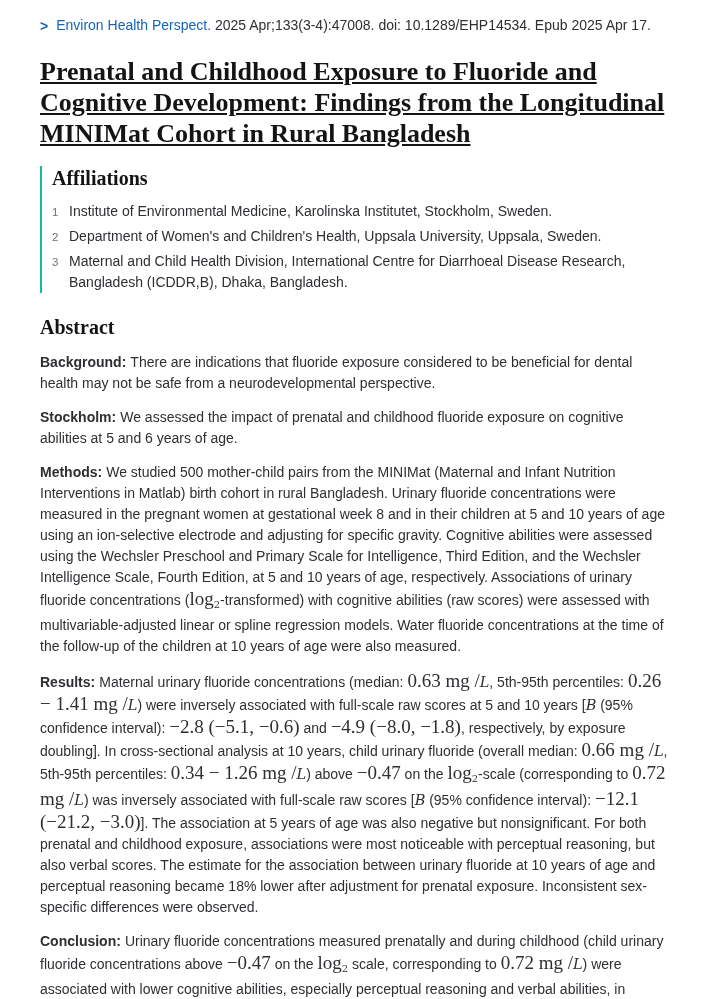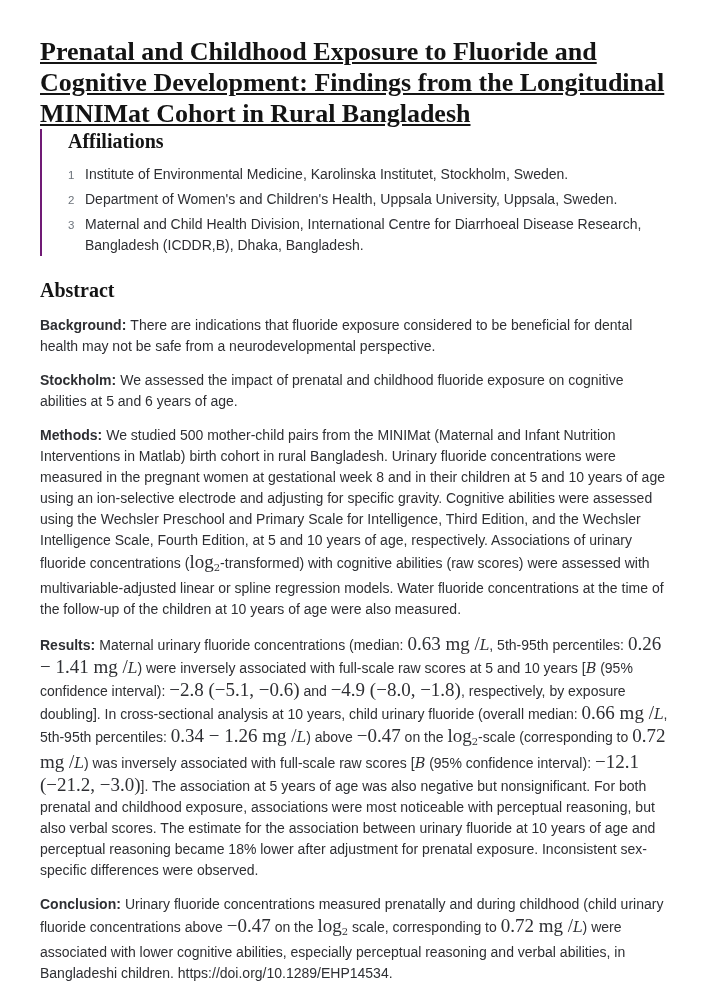--- a/index.html
+++ b/index.html
@@ -33,22 +33,23 @@
     font-weight: 700;
     font-size: 26px;
     line-height: 31px;
     color: #141414;
     margin: 21px 0 0 0;
     text-decoration: underline;
   }
 
   
   .affiliations {
-    border-left: 2px solid #701a75;
-    padding-left: 26px;
+    margin-top: 17px;
+    border-left: 2px solid #14b8a6;
+    padding-left: 10px;
   }
   .section-heading {
     font-family: "Liberation Serif", "DejaVu Serif", serif;
     font-weight: 700;
     font-size: 20px;
     line-height: 24px;
     color: #141414;
     margin: 0;
   }
   .aff-list { list-style: none; margin: 11px 0 0 0; padding: 0; }
@@ -68,20 +69,24 @@
   .seg-t { font-family: Liberation Sans, sans-serif; }
   .seg-m { font-family: Liberation Serif, serif; font-size: 19px; }
   .seg-v { font-family: "DejaVu Serif", "Liberation Serif", serif; font-size: 14.5px; font-style: italic; }
   .seg-sub { font-family: "DejaVu Serif", "Liberation Serif", serif; font-size: 10px; vertical-align: -2.5px; }
 </style>
 </head>
 <body>
 
 <div class="page">
 
+  <div class="citation">
+    <span class="chev">&gt;</span><a class="journal-link">Environ Health Perspect.</a>
+    <span class="cit-details">2025 Apr;133(3-4):47008. doi: 10.1289/EHP14534. Epub 2025 Apr 17.</span>
+  </div>
 
   <h1 class="title">Prenatal and Childhood Exposure to Fluoride and Cognitive Development: Findings from the Longitudinal MINIMat Cohort in Rural Bangladesh</h1>
 
   <div class="affiliations">
     <h2 class="section-heading">Affiliations</h2>
     <ul class="aff-list">
       <li class="aff-item">
         <span class="aff-num">1</span>
         <span class="aff-text">Institute of Environmental Medicine, Karolinska Institutet, Stockholm, Sweden.</span>
       </li>

